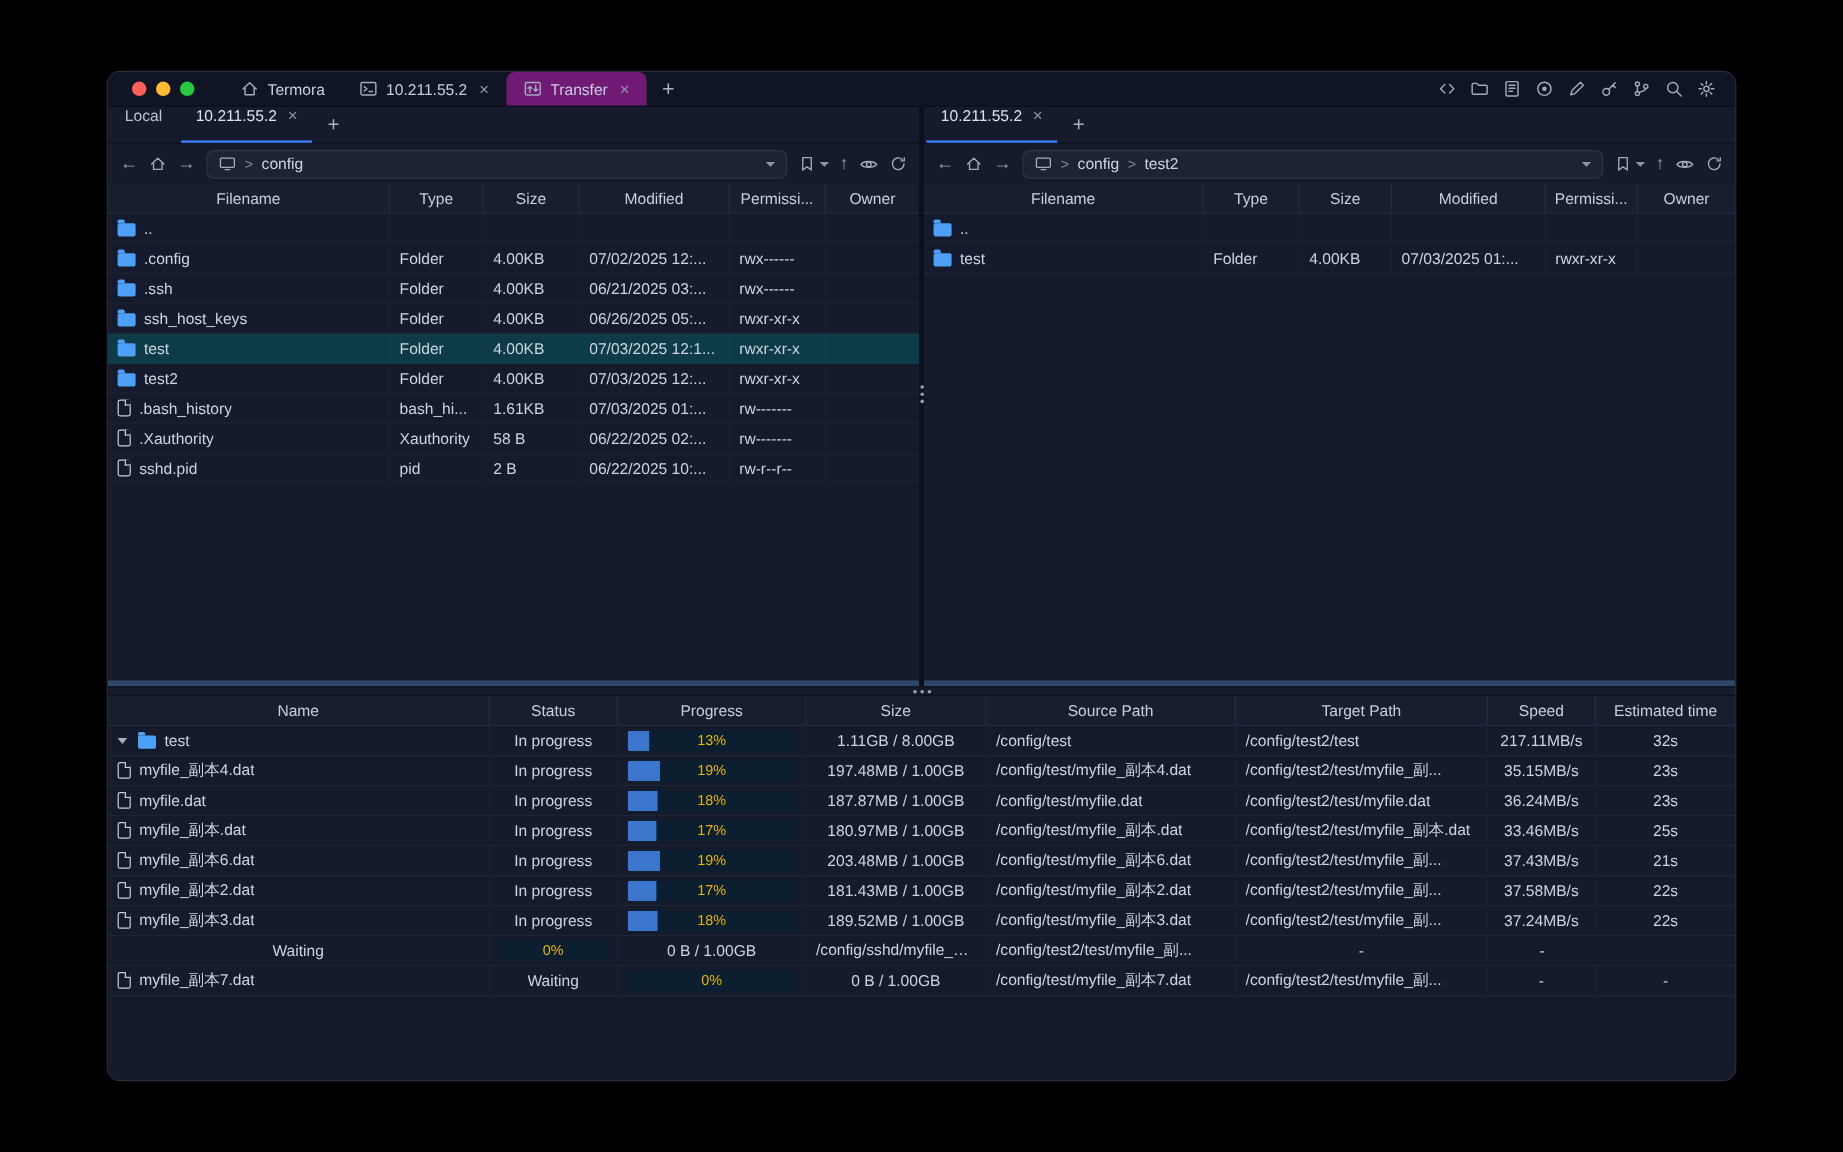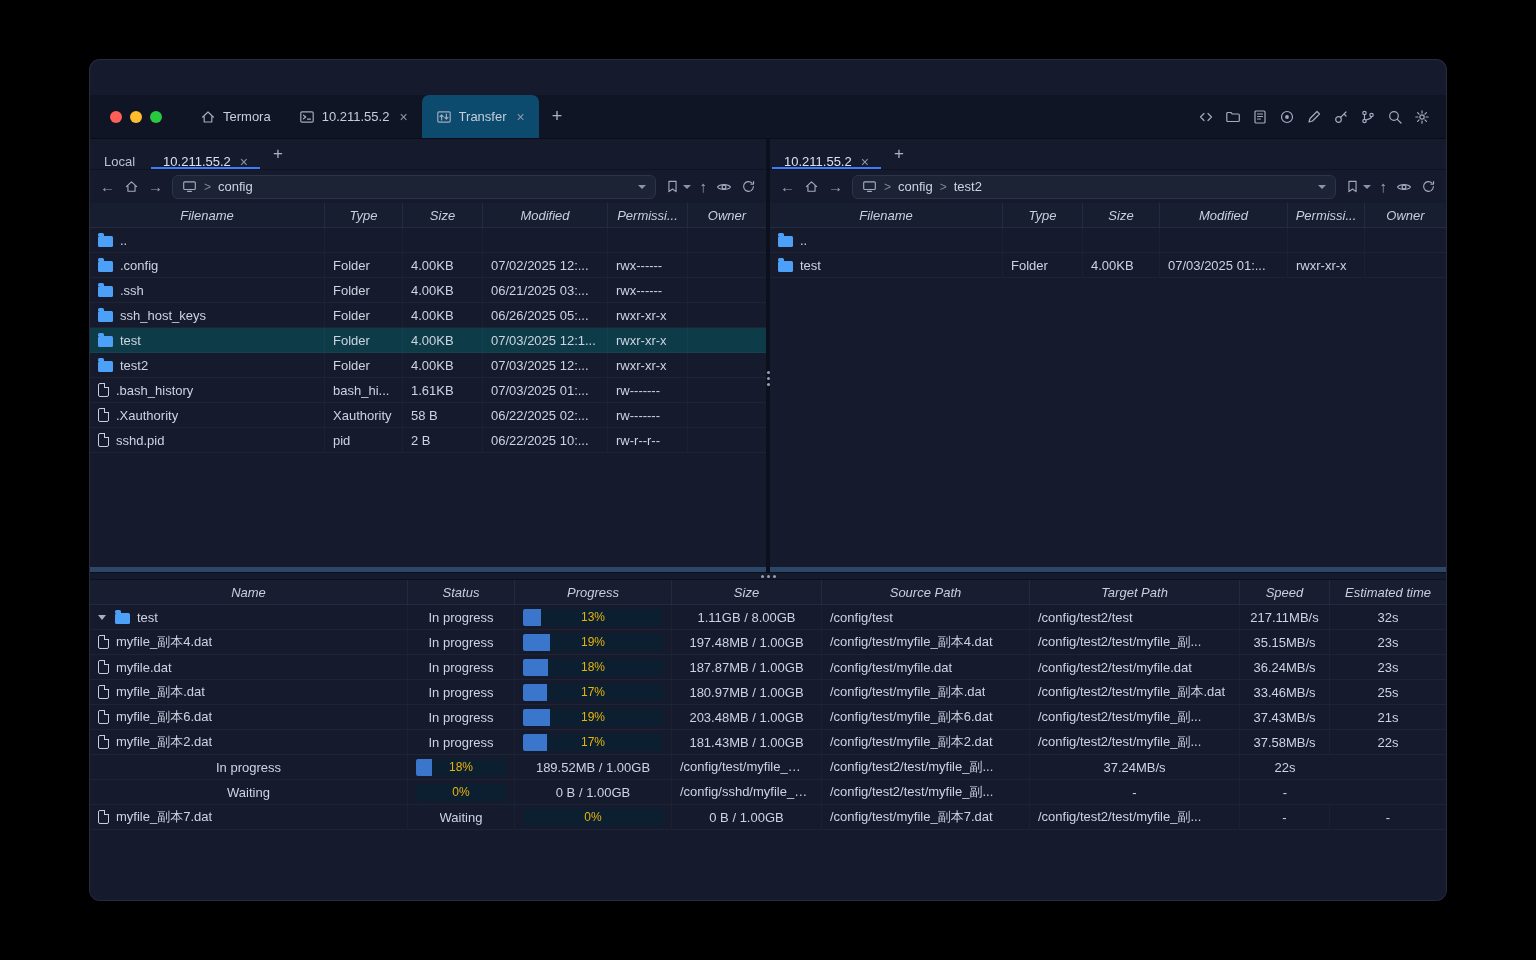--- a/index.html
+++ b/index.html
@@ -5,59 +5,59 @@
   html,body{margin:0;padding:0;background:#000;width:1536px;height:960px;overflow:hidden;
     font-family:"Liberation Sans","DejaVu Sans",sans-serif;-webkit-font-smoothing:antialiased;}
   *{box-sizing:border-box;}
   .window{position:absolute;left:90px;top:60px;width:1356px;height:840px;background:#151b2c;
     border-radius:10px;overflow:hidden;box-shadow:0 0 0 1px #262c3c,0 24px 70px rgba(0,0,0,.65);
     display:flex;flex-direction:column;color:#ccd4e2;font-size:13px;}
   svg{display:block;}
   .ic{color:#a2abbe;flex:none;}
 
   
-  .titlebar{height:44px;background:#101526;display:flex;align-items:stretch;border-bottom:1px solid #0a0e1b;flex:none;margin-top:35px;}
+  .titlebar{height:29px;background:#101526;display:flex;align-items:stretch;border-bottom:1px solid #0a0e1b;flex:none;}
   .lights{display:flex;align-items:center;gap:8px;padding:0 18px 0 20px;}
   .light{width:12px;height:12px;border-radius:50%;}
   .light.red{background:#ff5f57}.light.yellow{background:#febc2e}.light.green{background:#28c840}
   .tb-tabs{display:flex;align-items:stretch;margin-left:6px;}
   .tb-tab{display:flex;align-items:center;gap:7px;padding:0 14px;color:#c6cede;cursor:default;}
-  .tb-tab.active{background:#0c4a6e;border-radius:7px 7px 0 0;}
+  .tb-tab.active{background:#701a75;border-radius:7px 7px 0 0;}
   .tab-close{color:#8d96aa;font-size:14px;line-height:1;margin-left:3px;}
   .tb-newtab{display:flex;align-items:center;padding:0 13px;color:#aab3c6;font-size:18px;}
   .tb-right{margin-left:auto;display:flex;align-items:center;gap:11px;padding-right:16px;}
 
   
   .split{flex:1;display:flex;min-height:0;}
   .pane{flex:1;display:flex;flex-direction:column;background:#151b2c;min-width:0;}
   .vsplit{width:4px;background:#0c101d;display:flex;justify-content:center;flex:none;}
   .vdots{width:3px;height:3px;border-radius:50%;background:#97a0b3;margin-top:238px;
     box-shadow:0 -6px 0 #97a0b3,0 6px 0 #97a0b3;}
   .pane-tabs{height:31px;display:flex;align-items:stretch;border-bottom:1px solid #0e1322;flex:none;}
-  .pane-tab{display:flex;align-items:flex-end;gap:6px;padding:0 14px;color:#b9c2d3;position:relative;}
+  .pane-tab{display:flex;align-items:flex-start;gap:6px;padding:0 14px;color:#b9c2d3;position:relative;}
   .pane-tab.active{color:#dbe2ef;}
   .pane-tab.active::after{content:"";position:absolute;left:2px;right:2px;bottom:0;height:2px;background:#3d7bfd;}
   .pane-newtab{display:flex;align-items:center;padding:0 11px;color:#aab3c6;font-size:17px;}
   .pane-toolbar{height:33px;display:flex;align-items:center;gap:9px;padding:0 10px;flex:none;}
   .nav{color:#9aa3b7;font-size:15px;line-height:1;}
   .path-box{flex:1;height:24px;background:#1c2335;border:1px solid #2c3449;border-radius:6px;
     display:flex;align-items:center;gap:7px;padding:0 9px;color:#ccd4e2;min-width:0;}
   .path-sep{color:#7c8599;font-size:12px;}
   .caret-down{width:0;height:0;border-left:4px solid transparent;border-right:4px solid transparent;
     border-top:4px solid #8b94a8;flex:none;}
   .ml-auto{margin-left:auto;}
   .tool-group{display:flex;align-items:center;gap:3px;}
 
   
   .cols-l{grid-template-columns:235px 78px 80px 125px 80px 78px;}
   .cols-r{grid-template-columns:233px 80px 77px 128px 77px 81px;}
   .cols-t{grid-template-columns:318px 107px 157px 150px 208px 210px 90px 116px;}
   .thead{display:grid;height:25px;background:#171e30;border-bottom:1px solid #242b40;flex:none;color:#c7cfde;}
   .thead>div{display:flex;align-items:center;justify-content:center;border-right:1px solid #242b40;
-    overflow:hidden;white-space:nowrap;font-style:italic;}
+    overflow:hidden;white-space:nowrap;}
   .thead>div:last-child{border-right:none;}
   .tbody{flex:1;display:flex;flex-direction:column;min-height:0;overflow:hidden;}
   .trow{display:grid;height:25px;flex:none;align-items:center;border-bottom:1px solid rgba(140,160,200,0.07);}
   .trow>div{display:flex;align-items:center;gap:7px;height:100%;padding:0 8px;
     border-right:1px solid rgba(140,160,200,0.05);overflow:hidden;white-space:nowrap;min-width:0;}
   .trow>div:last-child{border-right:none;}
   .trow.selected{background:#0d3b48;}
   .lbl{overflow:hidden;text-overflow:ellipsis;white-space:nowrap;}
   .cell-c{justify-content:center;}
   .hscroll{height:5px;background:#2c4768;margin-top:auto;flex:none;}
@@ -747,20 +747,24 @@
           </div>
         <div class="cell-c">
             <span class="lbl">37.58MB/s</span>
           </div>
         <div class="cell-c">
             <span class="lbl">22s</span>
           </div>
       </div>
 
       <div class="trow cols-t">
+        <div class="name-cell-1">
+            <span class="icon-file"></span>
+            <span class="lbl">myfile_副本3.dat</span>
+          </div>
         <div class="cell-c">
             <span class="lbl">In progress</span>
           </div>
         <div class="pcell">
             <span class="pbar">
               <span class="pfill" style="width: 18%;"></span>
               <span class="plabel">18%</span>
             </span>
           </div>
         <div class="cell-c">

